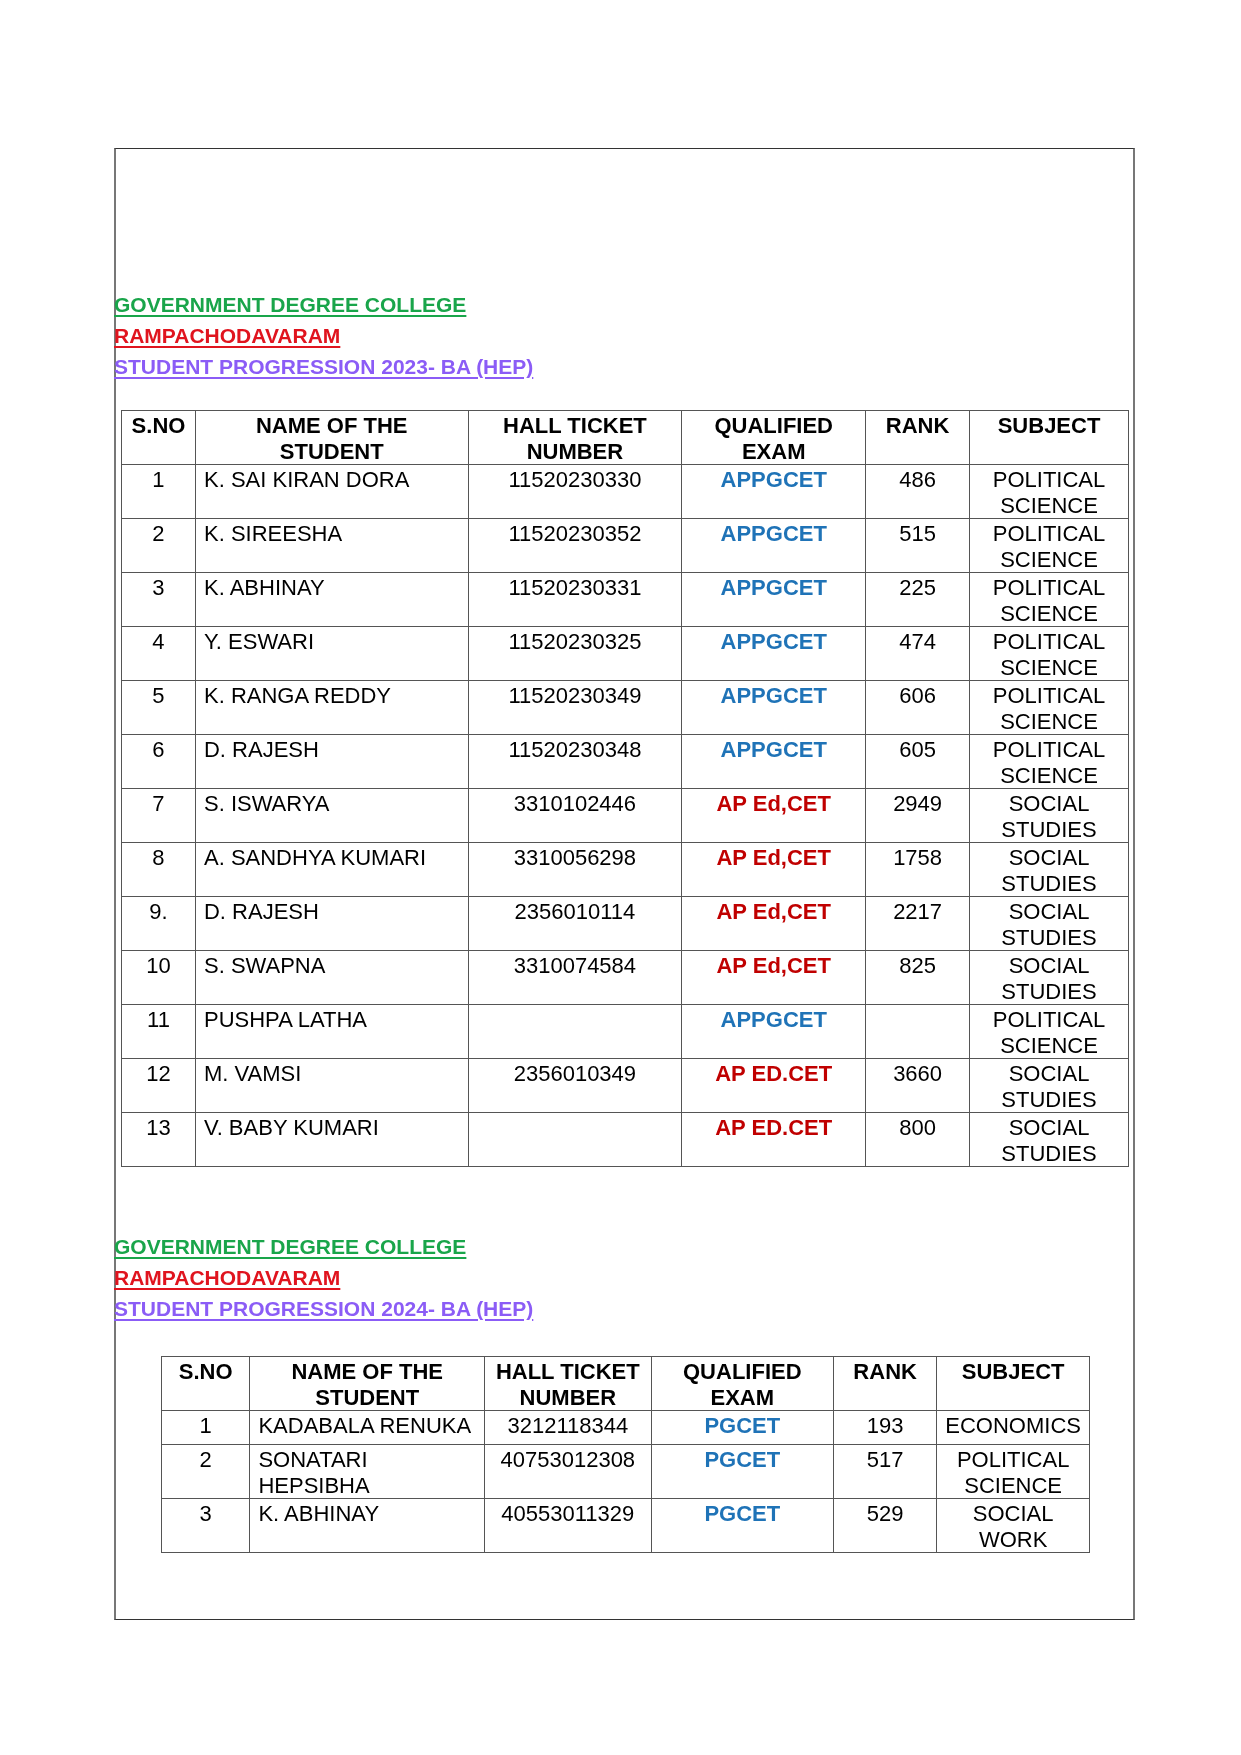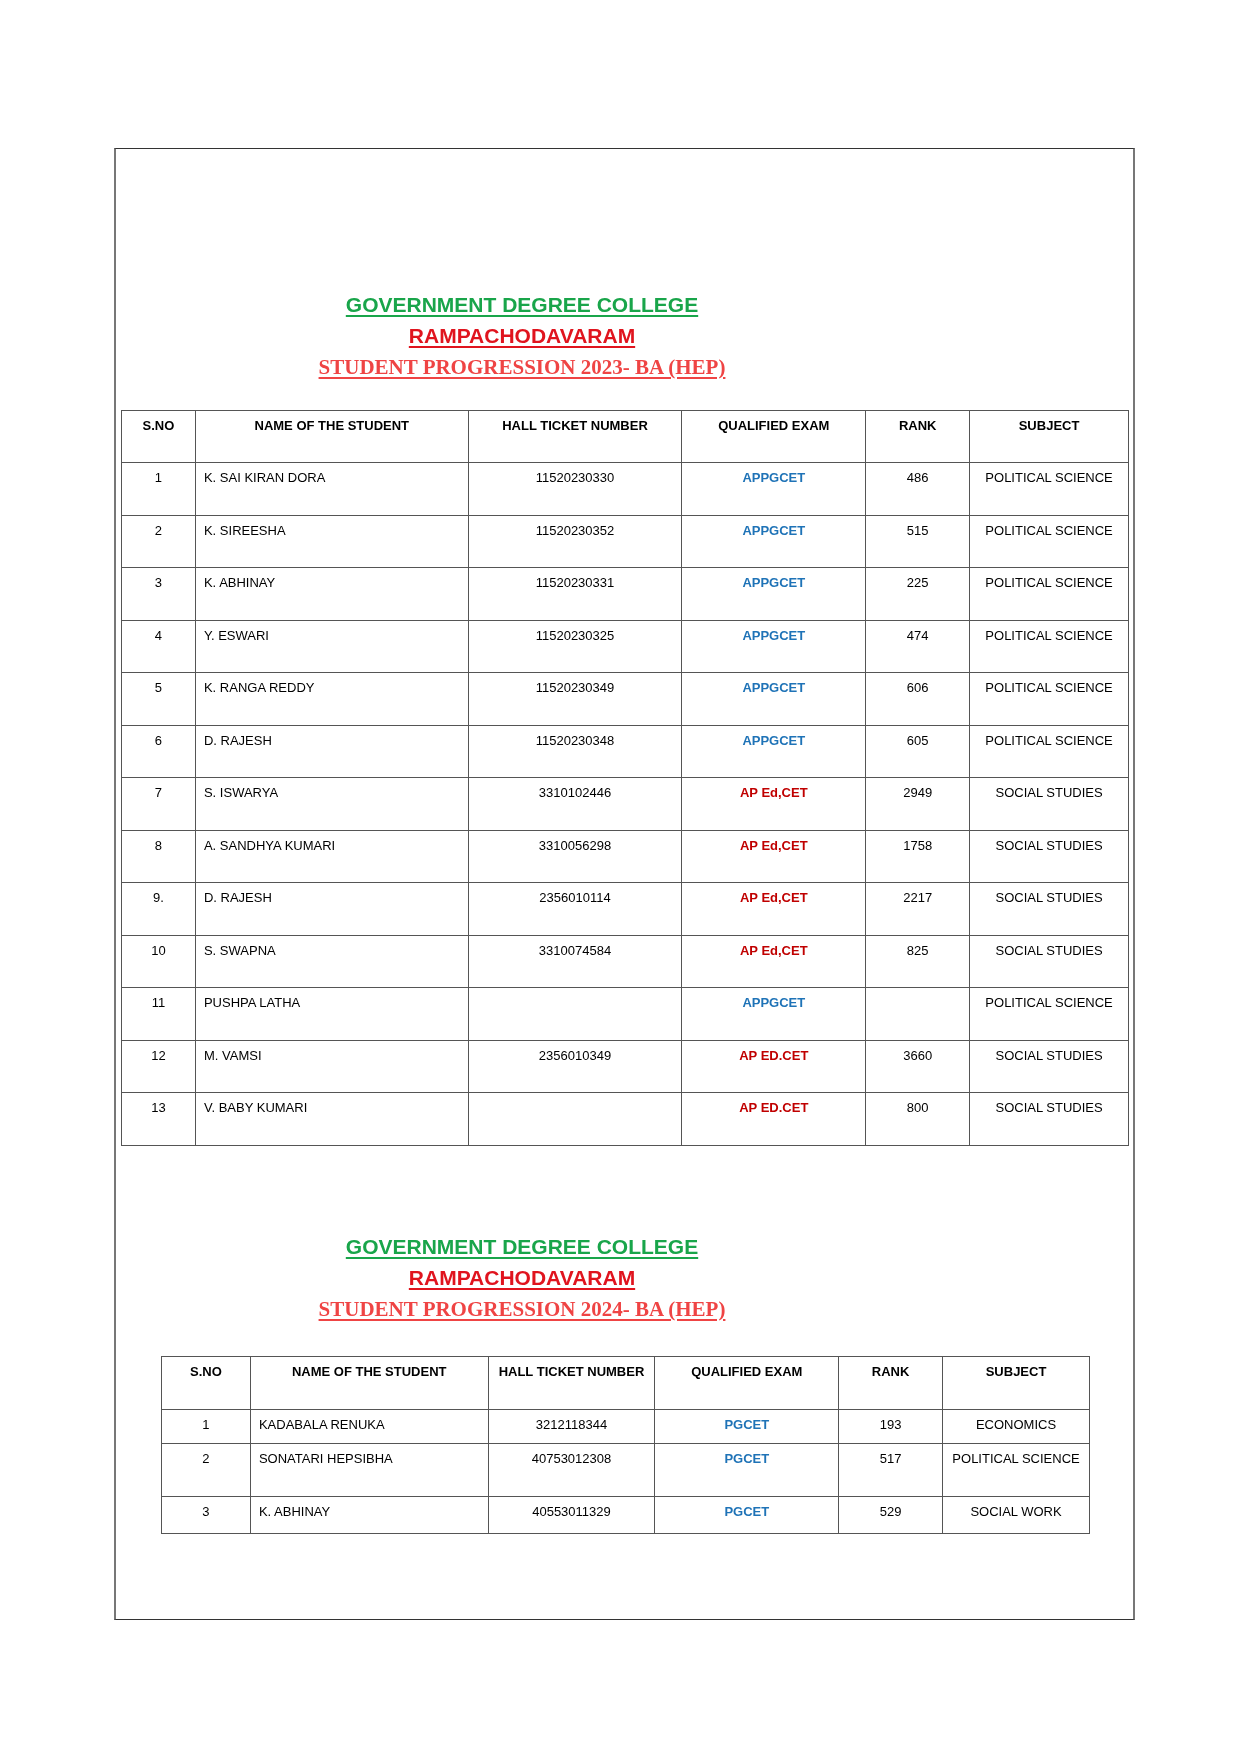--- a/index.html
+++ b/index.html
@@ -1,27 +1,27 @@
 <!DOCTYPE html>
 <html><head>
 <meta charset="utf-8">
 <style>
   html, body { margin: 0; padding: 0; background: #ffffff; }
   body { width: 1241px; height: 1755px; position: relative; font-family: "Liberation Sans", sans-serif; color: #000; }
   .page-border {
     position: absolute; left: 114px; top: 148px; width: 1021px; height: 1472px;
     border: 1px solid #333; border-left: 2px solid #777; border-right: 2px solid #777; box-sizing: border-box;
   }
-  .heading-block { position: absolute; left: 114px; width: 816px; text-align: center; font-weight: bold; font-size: 21px; line-height: 31px; }
+  .heading-block { position: absolute; left: 114px; width: 816px; font-weight: bold; font-size: 21px; line-height: 31px; }
   .heading-block div { }
   .heading-block span { text-decoration: underline; text-underline-offset: 3px; text-decoration-thickness: 2px; }
   .h-green { color: #19a54a; }
   .h-red { color: #e0141e; margin-top: 47px; }
-  .h-blue { color: #ef4444; font-family: Liberation Serif, serif; }
-  table.prog { position: absolute; border-collapse: collapse; font-size: 13px; }
+  .h-blue { color: #8b5cf6; }
+  table.prog { position: absolute; border-collapse: collapse; font-size: 22px; }
   table.prog th, table.prog td { border: 1.5px solid #555; vertical-align: top; padding: 2px 8px 0 8px; line-height: 25.5px; }
   table.prog th { font-weight: bold; text-align: center; }
   td.c { text-align: center; }
   td.name { font-weight: normal; text-align: left; padding-left: 11px; }
   td.exam { font-weight: bold; text-align: center; margin-top: 15px; }
   .exam-blue { color: #1f73b7; }
   .exam-red { color: #c00000; }
   #t1 { left: 121px; top: 410px; width: 1008px; }
   #t1 tr { height: 52.5px; }
   #t1 tr.hdr { height: 52px; }

